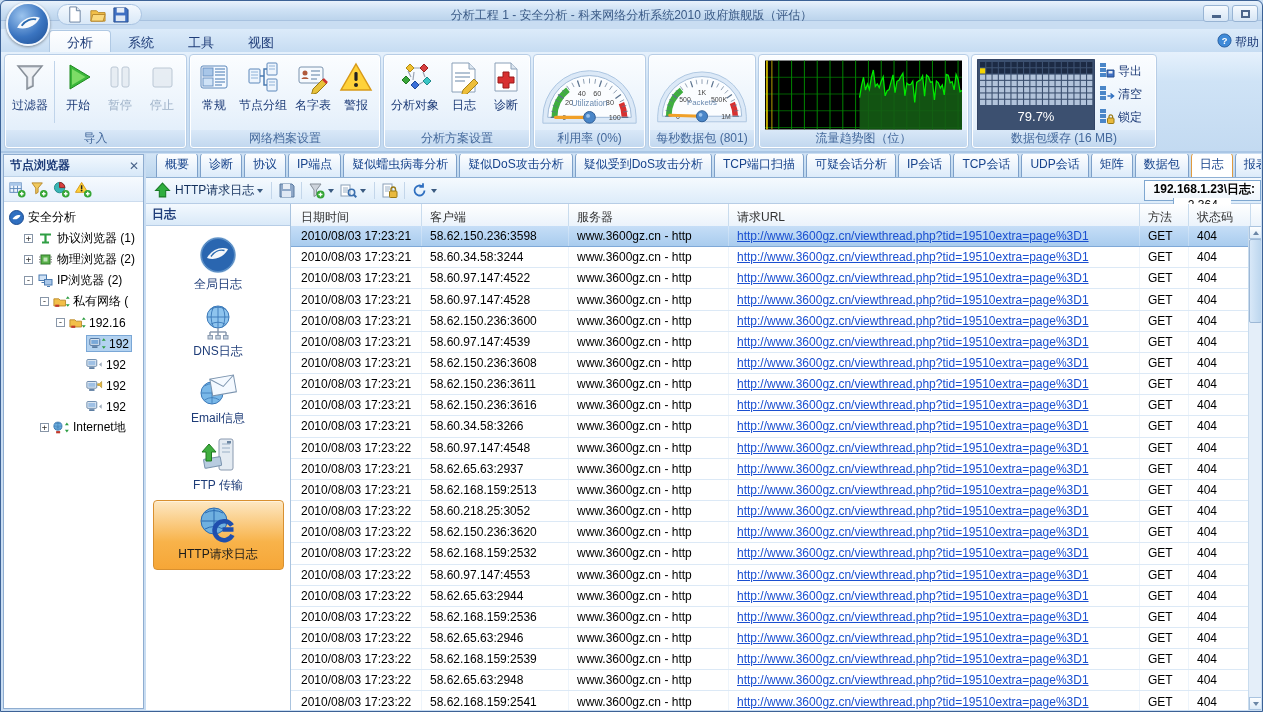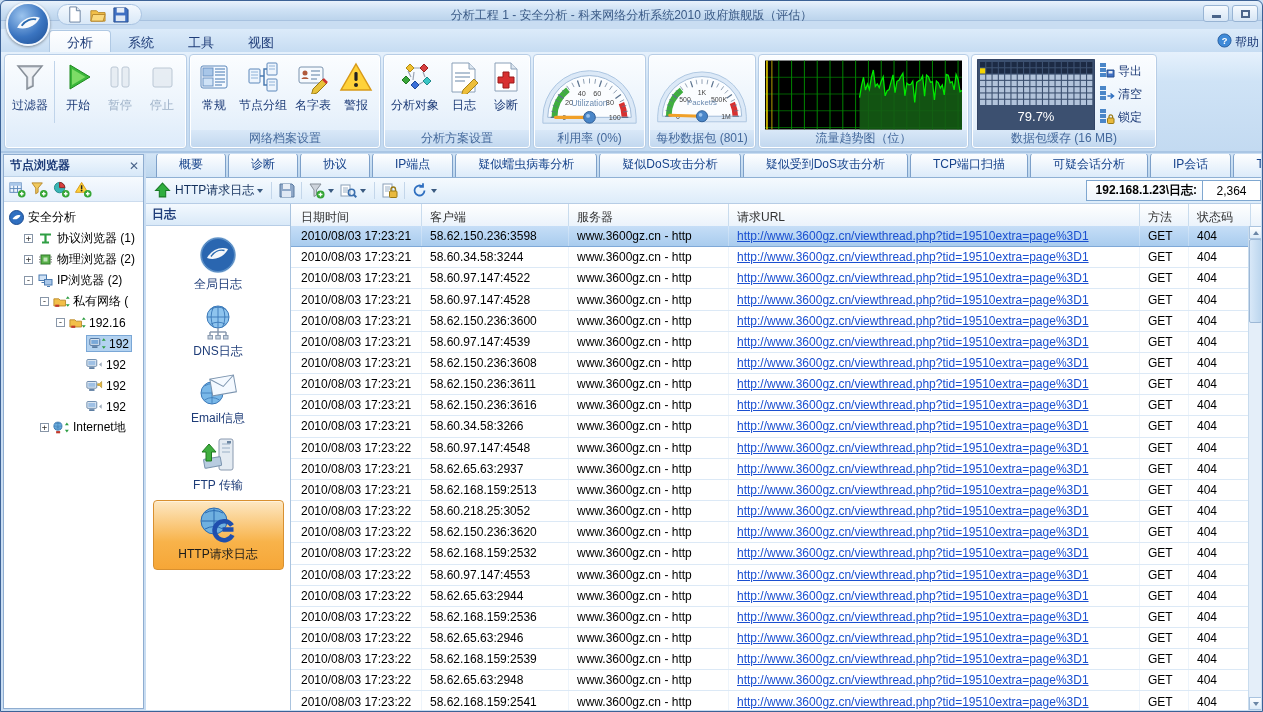--- a/index.html
+++ b/index.html
@@ -53,30 +53,30 @@
 #tree{padding-top:5px;font-size:12px;color:#000;overflow:hidden;}
 .tree-row{height:21px;display:flex;align-items:center;white-space:nowrap;}
 .expander{flex:none;width:9px;height:9px;border:1px solid #8896a8;background:#fff;font-size:9px;line-height:7px;text-align:center;color:#333;margin-right:4px;font-family:"DejaVu Sans Mono",monospace;}
 .tree-ic{flex:none;width:17px;height:15px;margin-right:3px;}
 .tree-ic svg{width:100%;height:100%;}
 .tree-sel-wrap{display:flex;align-items:center;}
 .tree-sel-wrap.sel{background:#b3d2f0;border:1px solid #7aa7d6;padding:0 2px;}
 
 #main-right{position:absolute;left:145px;top:153px;right:1px;bottom:1px;background:#fff;}
 #view-tabs{position:absolute;top:0;left:0;right:0;height:24px;background:linear-gradient(#d3e5f6,#bcd6ee);border-bottom:1px solid #8fb0d4;display:flex;align-items:flex-end;padding-left:10px;overflow:hidden;}
-.vtab{flex:none;margin-right:2px;padding:3px 22px 4px;font-size:12px;color:#15428b;background:linear-gradient(#ffffff,#dcebfa);border:1px solid #7da0c9;border-bottom:none;border-radius:5px 5px 0 0;white-space:nowrap;}
+.vtab{flex:none;margin-right:2px;padding:3px 8px 4px;font-size:12px;color:#15428b;background:linear-gradient(#ffffff,#dcebfa);border:1px solid #7da0c9;border-bottom:none;border-radius:5px 5px 0 0;white-space:nowrap;}
 .vtab.active{background:#fff;border-color:#e09a3e;color:#15428b;position:relative;}
 
 #log-toolbar{position:absolute;top:24px;left:0;right:0;height:26px;background:linear-gradient(#f5fafe,#ddecfa);border-bottom:1px solid #b7cde6;display:flex;align-items:center;padding-left:6px;}
 #log-toolbar .tbi{width:17px;height:17px;margin:0 2px;}
 #log-toolbar .tbi svg{width:100%;height:100%;}
 #selector-label{font-size:12px;color:#15325e;margin:0 2px;}
 .caret{width:0;height:0;border-left:3.5px solid transparent;border-right:3.5px solid transparent;border-top:4px solid #3a5a80;margin:0 4px 0 1px;}
 .tsep{width:1px;height:17px;background:#c3d6ea;margin:0 4px;}
-#counter{position:absolute;right:0;top:2px;height:21px;display:flex;align-items:center;border:1px solid #7fa7d0;background:linear-gradient(#ffffff,#eef5fc);}
+#counter{position:absolute;right:0;top:2px;height:21px;display:flex;align-items:center;border:1px solid #7fa7d0;background:linear-gradient(#ffffff,#eef5fc);flex-direction:column;}
 #counter-label{font-size:12px;font-weight:bold;color:#000;padding:0 5px 0 9px;white-space:nowrap;}
 #counter-box{width:58px;height:19px;background:#fff;border-left:1px solid #7fa7d0;font-size:12px;color:#000;display:flex;align-items:center;justify-content:center;}
 
 #log-nav{position:absolute;top:50px;left:0;width:145px;bottom:0;background:#fff;border-right:1px solid #a9c3de;overflow:hidden;}
 #lognav-header{height:22px;background:linear-gradient(#f3f9fe,#d9e9f8);border-bottom:1px solid #b7cde6;font-size:12px;font-weight:bold;color:#1e3c78;display:flex;align-items:center;padding-left:6px;}
 .lognav-item{display:flex;flex-direction:column;align-items:center;margin-top:9px;}
 .lognav-item .lic{width:40px;height:40px;}
 .lognav-item .lic svg{width:100%;height:100%;}
 .lognav-item .llb{font-size:12px;color:#1e3c78;margin-top:1px;}
 .lognav-item.selected{width:131px;margin:6px auto 0;padding:4px 0 6px;border:1px solid #d89030;border-radius:4px;background:linear-gradient(#fde8c4,#f8b34a 60%,#f6a637);box-shadow:inset 0 1px 0 #fff3dd;}
@@ -173,20 +173,21 @@
               </svg></span>
             <div class="rlb">暂停</div>
           </div>
           <div class="rib-btn disabled">
             <span class="ric"><svg viewBox="0 0 34 34">
                 <rect x="8" y="8" width="19" height="19" rx="2" fill="#e2e9f0" stroke="#a8b7c7"></rect>
               </svg></span>
             <div class="rlb">停止</div>
           </div>
         </div>
+        <div class="glabel">导入</div>
       </div>
       <div class="rgroup">
         <div class="rgroup-body">
           <div class="rib-btn">
             <span class="ric"><svg viewBox="0 0 34 34">
                 <rect x="4" y="6" width="26" height="22" rx="2" fill="#f4f9ff" stroke="#5d88bb"></rect>
                 <rect x="6" y="8" width="10" height="8" fill="#a8c6e8" stroke="#6d94c4"></rect>
                 <rect x="6" y="18" width="10" height="8" fill="#cfe2f6" stroke="#6d94c4"></rect>
                 <path d="M18 9h10M18 12h10M18 15h10M18 19h10M18 22h10M18 25h7" stroke="#7fa3cc" stroke-width="1.4"></path>
               </svg></span>

